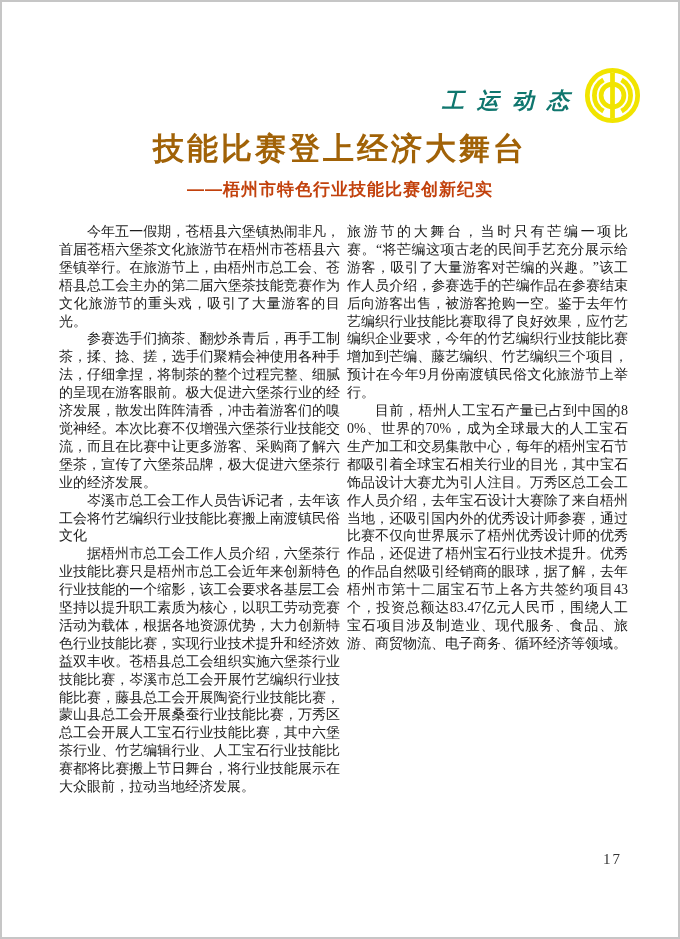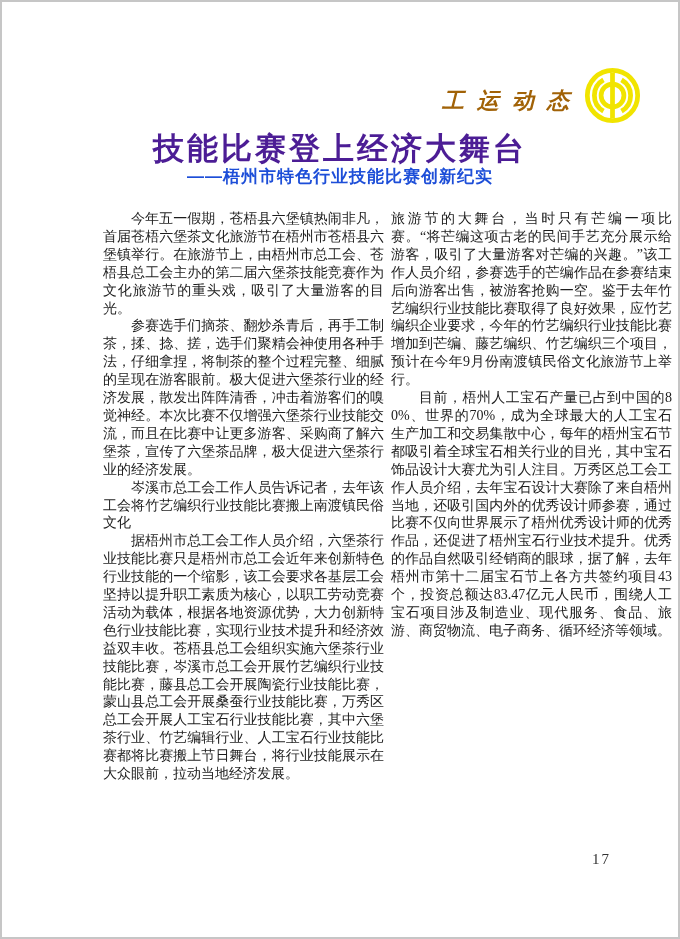--- a/index.html
+++ b/index.html
@@ -22,79 +22,79 @@
     padding: 64px 37px 0 0;
     height: 58px;
     box-sizing: content-box;
   }
   .masthead-title {
     font-family: "Liberation Serif", "DejaVu Serif", serif;
     font-weight: bold;
     font-style: italic;
     font-size: 22px;
     letter-spacing: 13px;
-    color: #a16207;
+    color: #0f766e;
     margin-right: 2px;
     white-space: nowrap;
     margin-top: 12px;
   }
   .union-logo { width: 57px; height: 57px; flex: 0 0 auto; }
   
   .article-title {
     text-align: center;
     font-weight: bold;
     font-size: 31px;
     letter-spacing: 3px;
     margin-top: 7px;
     line-height: 36px;
-    color: #4c1d95;
+    color: #a16207;
   }
   .article-subtitle {
     text-align: center;
     font-family: "Liberation Sans", "DejaVu Sans", sans-serif;
     font-weight: bold;
     font-size: 17px;
     letter-spacing: 1px;
+    margin-top: 13px;
     line-height: 19px;
-    color: #1d4ed8;
+    color: #c2410c;
   }
   .article-byline {
     text-align: center;
     font-family: "Liberation Sans", "DejaVu Sans", sans-serif;
     font-weight: bold;
     font-size: 15px;
     margin-top: 18px;
     line-height: 17px;
     color: #111111;
   }
   .byline-gap { display: inline-block; width: 32px; }
   
   .body-columns {
     display: flex;
     gap: 7px;
     padding: 24px 55px 0 57px;
-    margin-left: 44px;
   }
   .col { width: 281px; flex: 0 0 281px; }
   .para {
     margin: 0;
     text-indent: 2em;
     text-align: justify;
     text-justify: inter-ideograph;
     font-size: 14px;
     line-height: 17.9px;
     color: #1c1c1c;
     word-break: break-all;
   }
   .para.no-indent { text-indent: 0; }
   .credit { float: right; }
   .page-number {
     position: absolute;
     top: 849px;
-    right: 67px;
+    right: 56px;
     font-size: 15px;
     letter-spacing: 2px;
     color: #333333;
   }
 </style>
 </head>
 <body>
 
 <div class="page">
 

